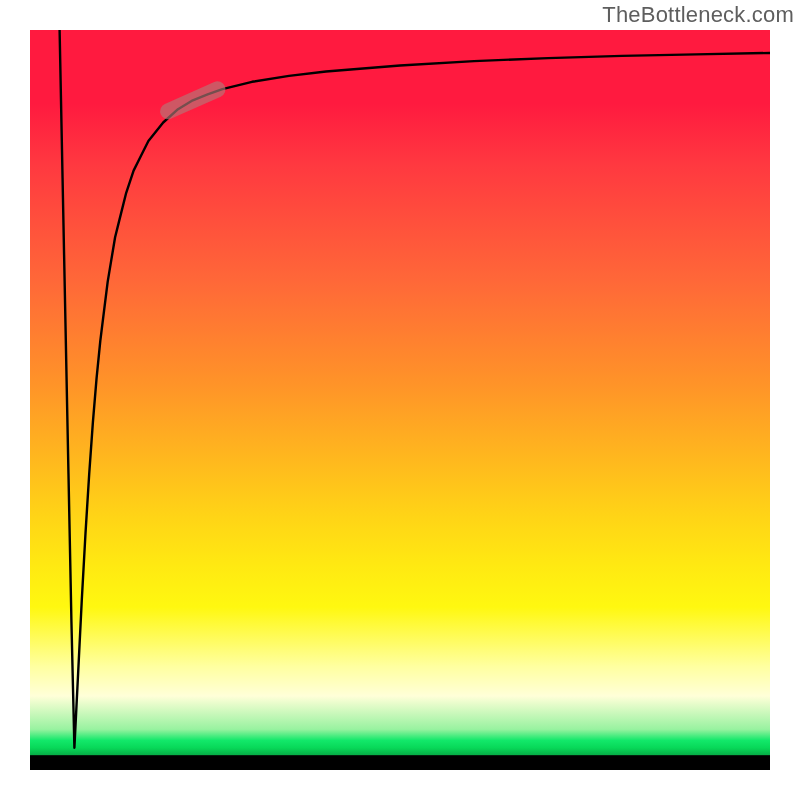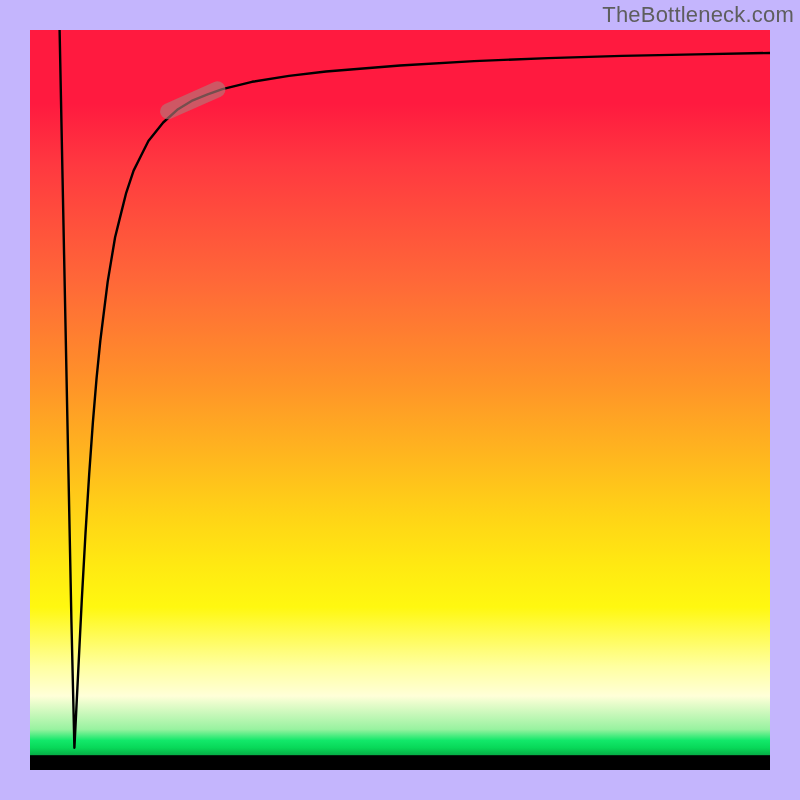--- a/index.html
+++ b/index.html
@@ -8,21 +8,21 @@
     width: 800px;
     height: 800px;
     background: #000;
     overflow: hidden;
     font-family: Arial, Helvetica, sans-serif;
   }
   .stage {
     position: relative;
     width: 800px;
     height: 800px;
-    background: #c4b5fd;
+    background: #ffffff;
   }
   .plot-area {
     position: absolute;
     left: 30px;
     top: 30px;
     width: 740px;
     height: 740px;
     background: linear-gradient(
       to bottom,
       #ff1a3f 0%,

